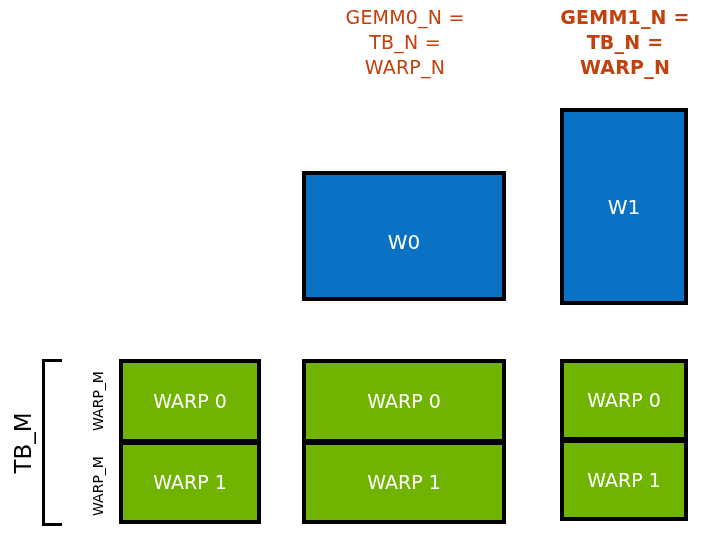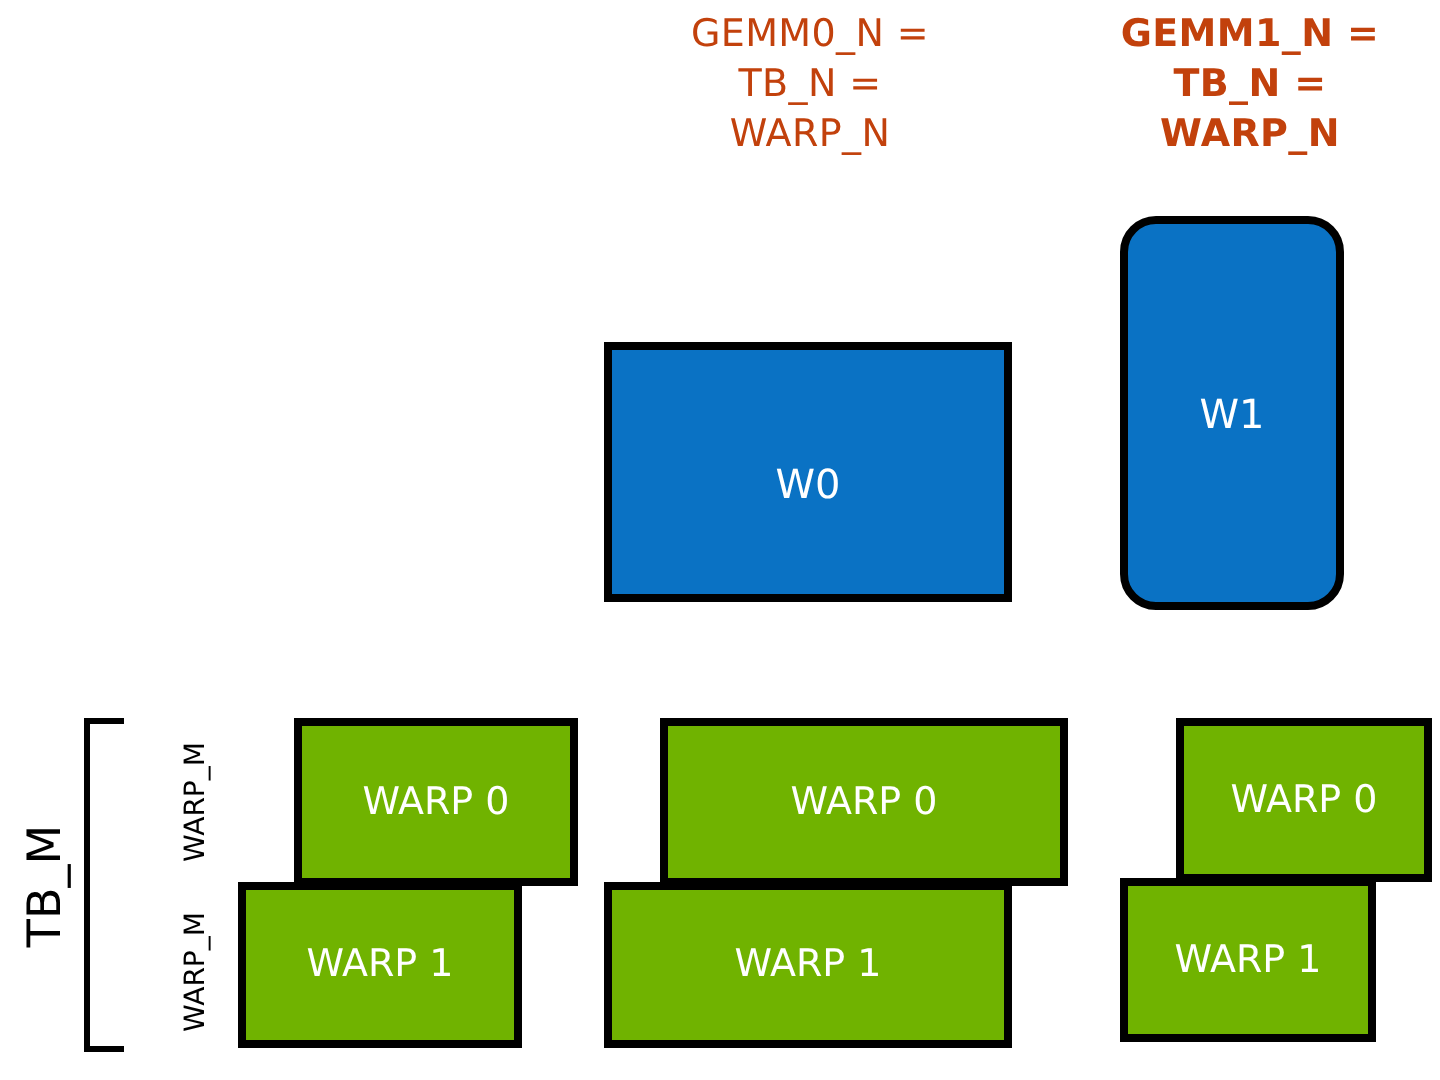--- a/index.html
+++ b/index.html
@@ -59,23 +59,22 @@
     left: 302px;
     top: 171px;
     width: 204px;
     height: 130px;
   }
   #block-w0 .block-label { transform: translateY(6px); }
 
   #block-w1 {
     left: 560px;
     top: 108px;
-    width: 112px;
+    width: 128px;
     height: 197px;
-    border-radius: 18px;
   }
   #block-w1 .block-label { transform: translateY(0px); }
 
   
   .warp-col { position: absolute; }
   #warp-col-0 { left: 119px; top: 359px; width: 142px; height: 167px; }
   #warp-col-1 { left: 302px; top: 359px; width: 204px; height: 167px; }
   #warp-col-2 { left: 560px; top: 359px; width: 128px; height: 164px; }
 
   .warp-cell {
@@ -85,21 +84,21 @@
     height: 50%;
     box-sizing: border-box;
     border: 4px solid #000000;
     background: #70B300;
     display: flex;
     align-items: center;
     justify-content: center;
     color: #ffffff;
     font-size: 19px;
   }
-  .warp-cell.row0 { top: 0; margin-left: 28px; }
+  .warp-cell.row0 { top: 0; }
   .warp-cell.row1 { top: 50%; margin-top: -2px; }
 
   
   #tb-bracket {
     position: absolute;
     left: 42px;
     top: 359px;
     width: 20px;
     height: 167px;
     box-sizing: border-box;

